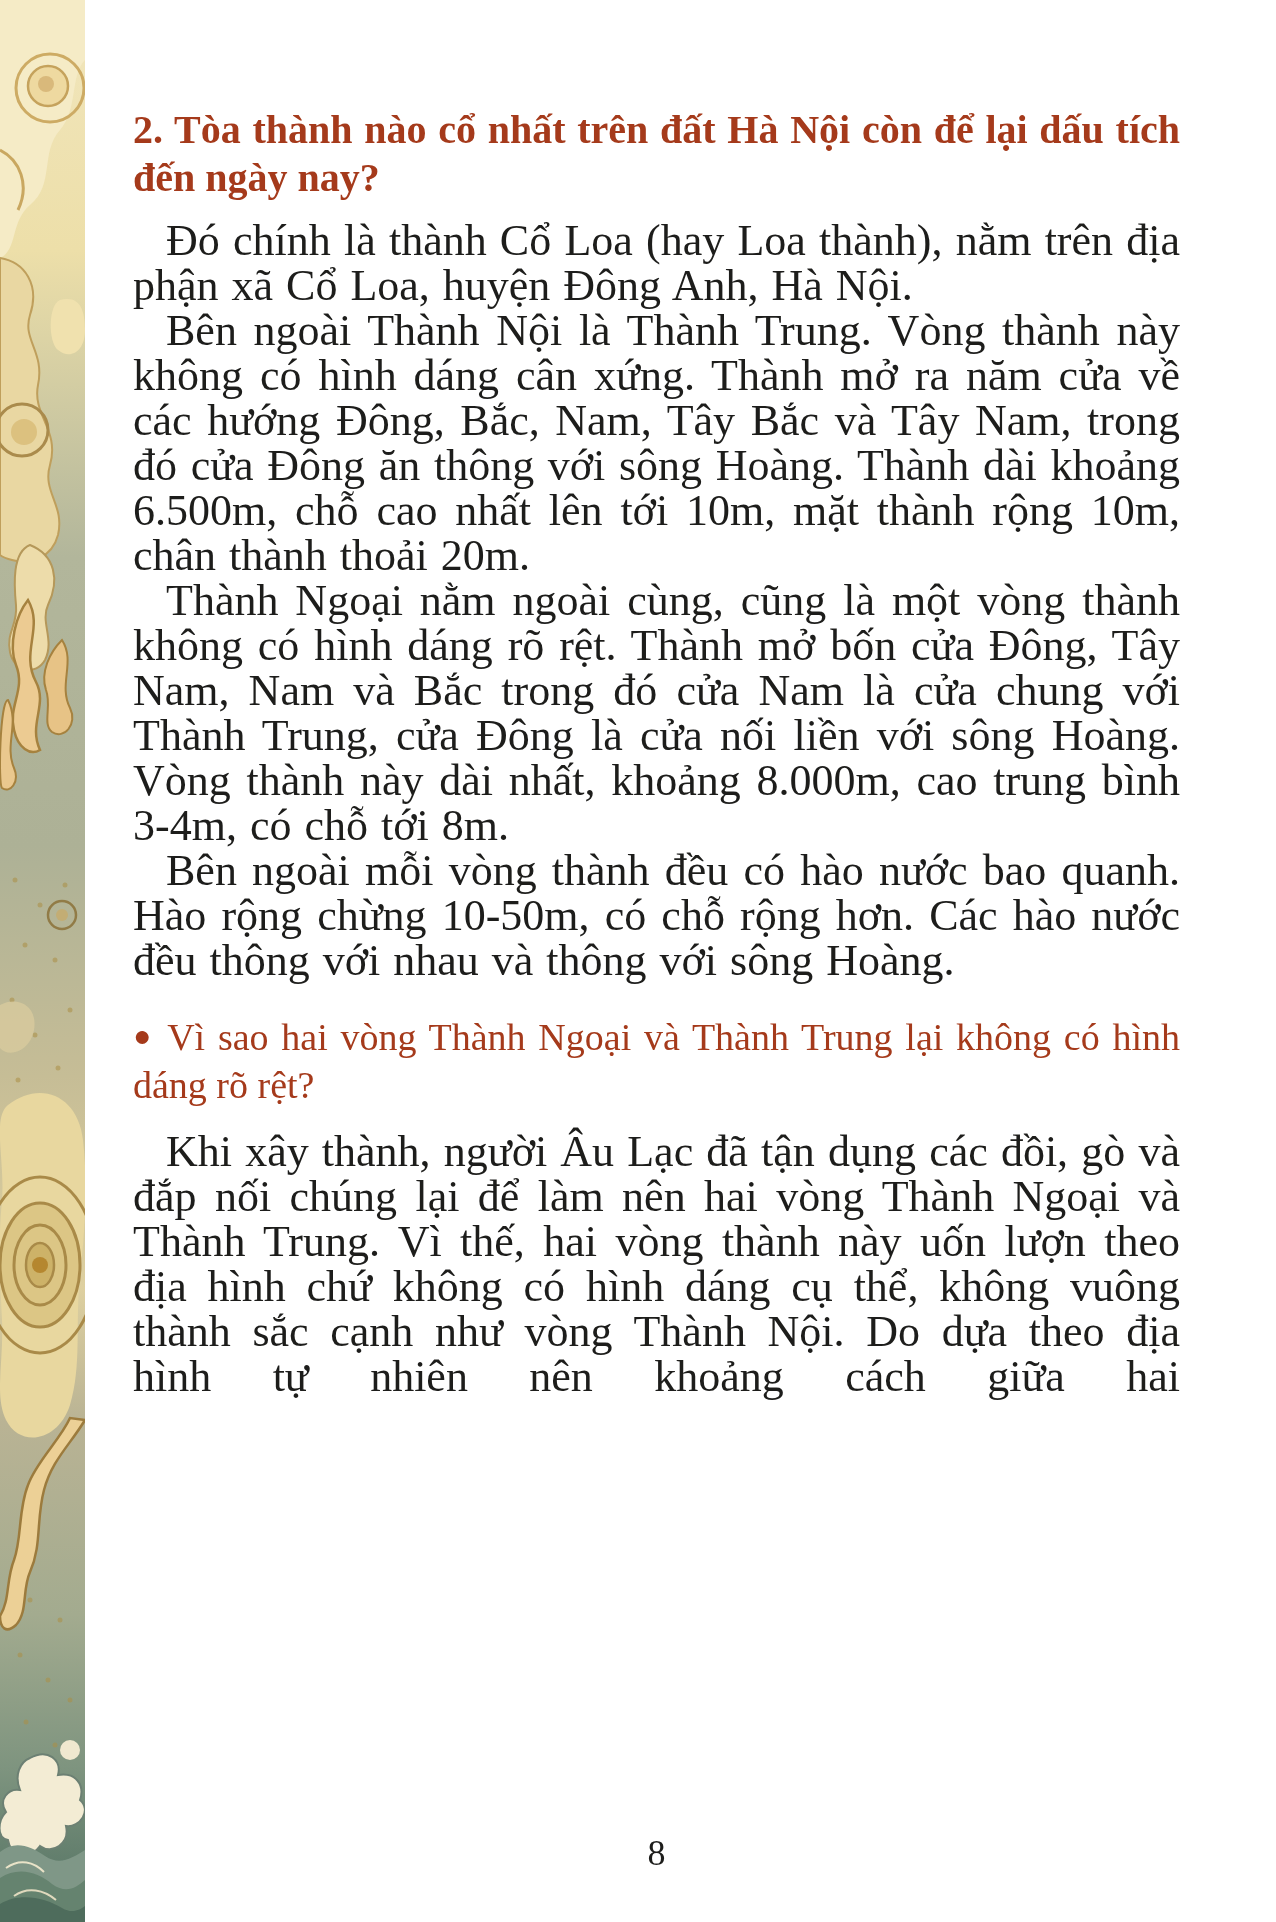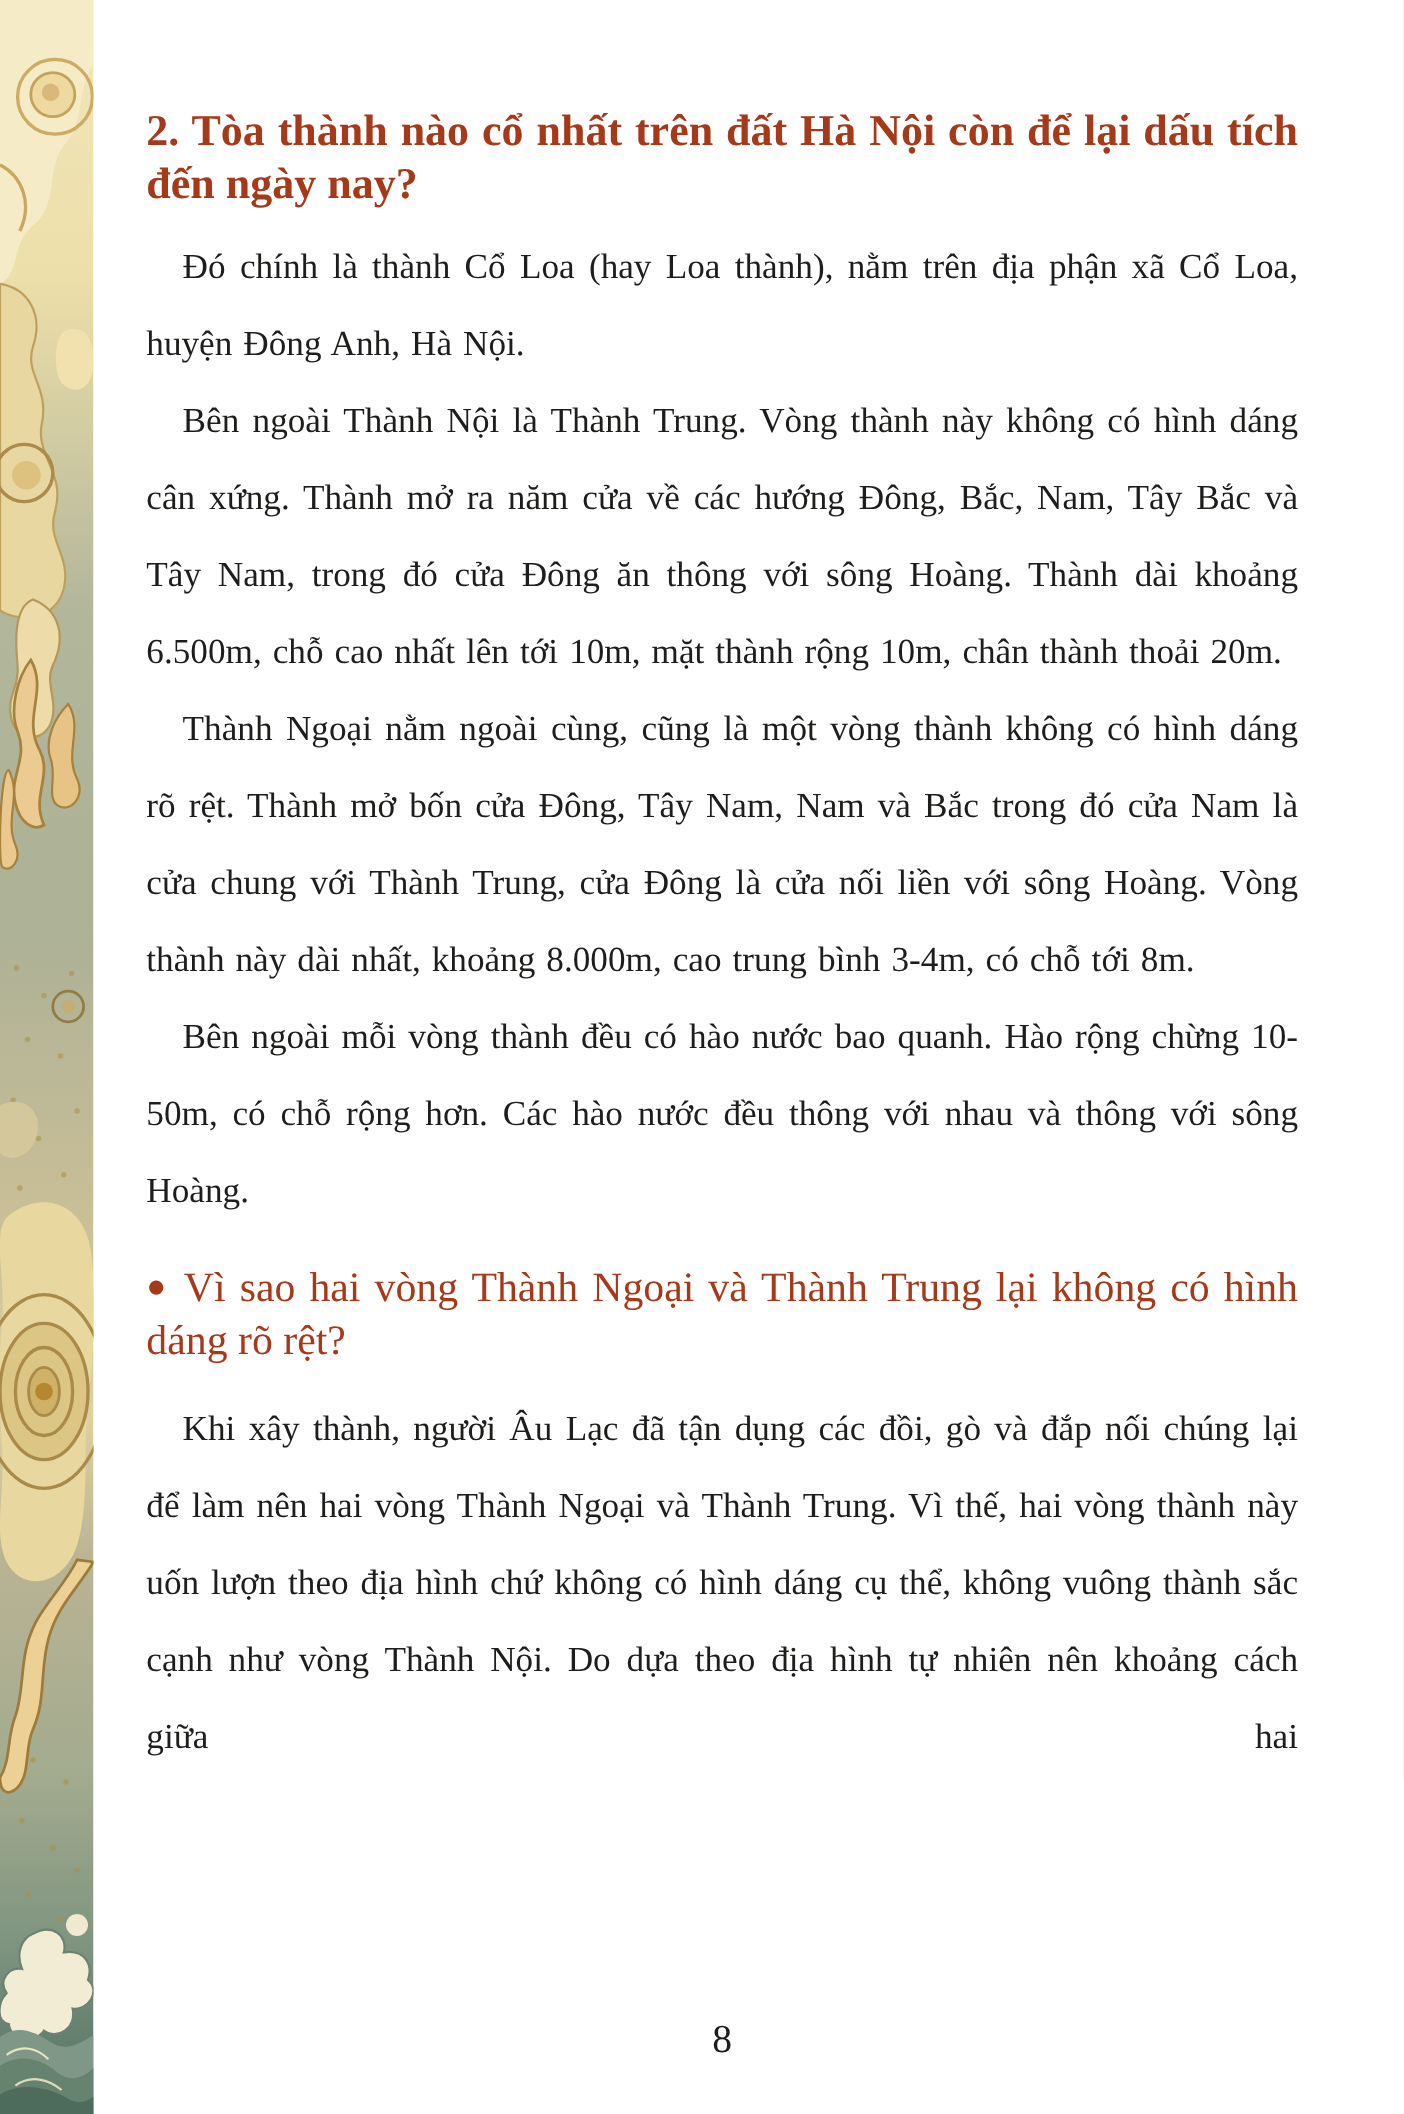--- a/index.html
+++ b/index.html
@@ -13,35 +13,35 @@
     margin:0 auto;
     background:#ffffff;
     overflow:hidden;
     font-family:"Liberation Serif", serif;
   }
   .deco-strip{
     position:absolute;left:0;top:0;width:85px;height:1922px;
   }
   .deco-strip svg{display:block;width:85px;height:1922px;}
   .content{
-    position:absolute;left:133px;top:0;width:1047px;
+    position:absolute;left:133px;top:11px;width:1047px;
   }
   h1.question-heading{
     margin:95px 0 16px 0;
     color:var(--red);
     font-family:"Liberation Serif", serif;
     font-weight:700;
     font-size:40px;
     line-height:48px;
     text-align:justify;
   }
   p.body-paragraph{
     margin:0;
-    font-size:32px;
-    line-height:70px;
+    font-size:44px;
+    line-height:45px;
     color:var(--ink);
     text-align:justify;
     text-indent:33px;
     word-spacing:2px;
   }
   p.body-paragraph.continues{
     text-align-last:justify;
   }
   h2.sub-question-heading{
     margin:30px 0 20px 0;

